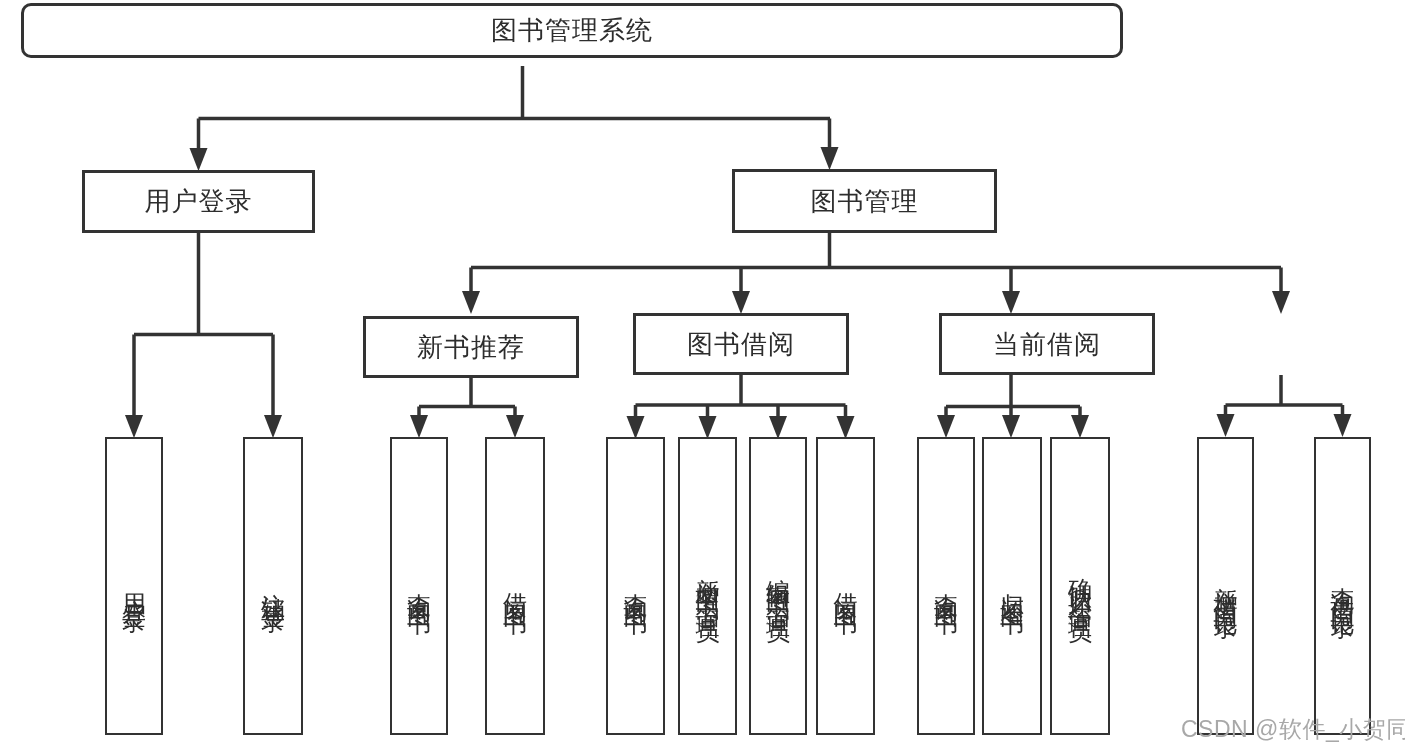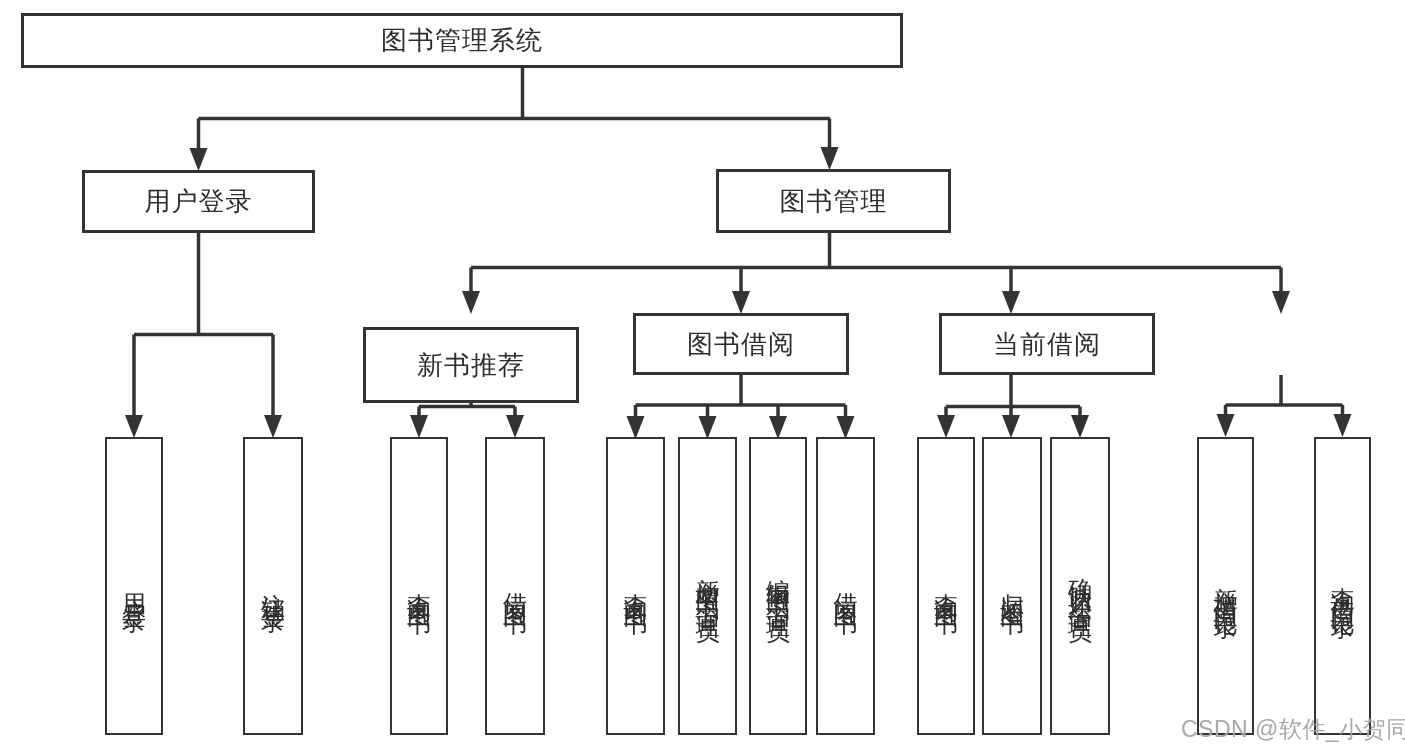--- a/index.html
+++ b/index.html
@@ -105,32 +105,32 @@
     <use href="#arr" transform="translate(707.5,439)"></use>
     <use href="#arr" transform="translate(778,439)"></use>
     <use href="#arr" transform="translate(845.5,439)"></use>
     <use href="#arr" transform="translate(946,438)"></use>
     <use href="#arr" transform="translate(1011,438)"></use>
     <use href="#arr" transform="translate(1080,438)"></use>
     <use href="#arr" transform="translate(1225.5,437)"></use>
     <use href="#arr" transform="translate(1342.5,437)"></use>
   </svg>
 
-  <div class="box" style="left:21px;top:13px;width:882px;height:55px;">
+  <div class="box" style="left:21px;top:3px;width:1102px;height:55px;border-radius:10px;">
     <span>图书管理系统</span>
   </div>
 
   <div class="box" style="left:82px;top:170px;width:233px;height:63px;">
     <span>用户登录</span>
   </div>
-  <div class="box" style="left:716px;top:169px;width:235px;height:64px;">
+  <div class="box" style="left:732px;top:169px;width:265px;height:64px;">
     <span>图书管理</span>
   </div>
 
-  <div class="box" style="left:363px;top:327px;width:216px;height:76px;">
+  <div class="box" style="left:363px;top:316px;width:216px;height:62px;">
     <span>新书推荐</span>
   </div>
   <div class="box" style="left:633px;top:313px;width:216px;height:62px;font-family:Liberation Mono, monospace;">
     <span>图书借阅</span>
   </div>
   <div class="box" style="left:903px;top:313px;width:216px;height:62px;margin-left:36px;">
     <span>当前借阅</span>
   </div>
 
   <div class="box leaf" style="left:105px;">

